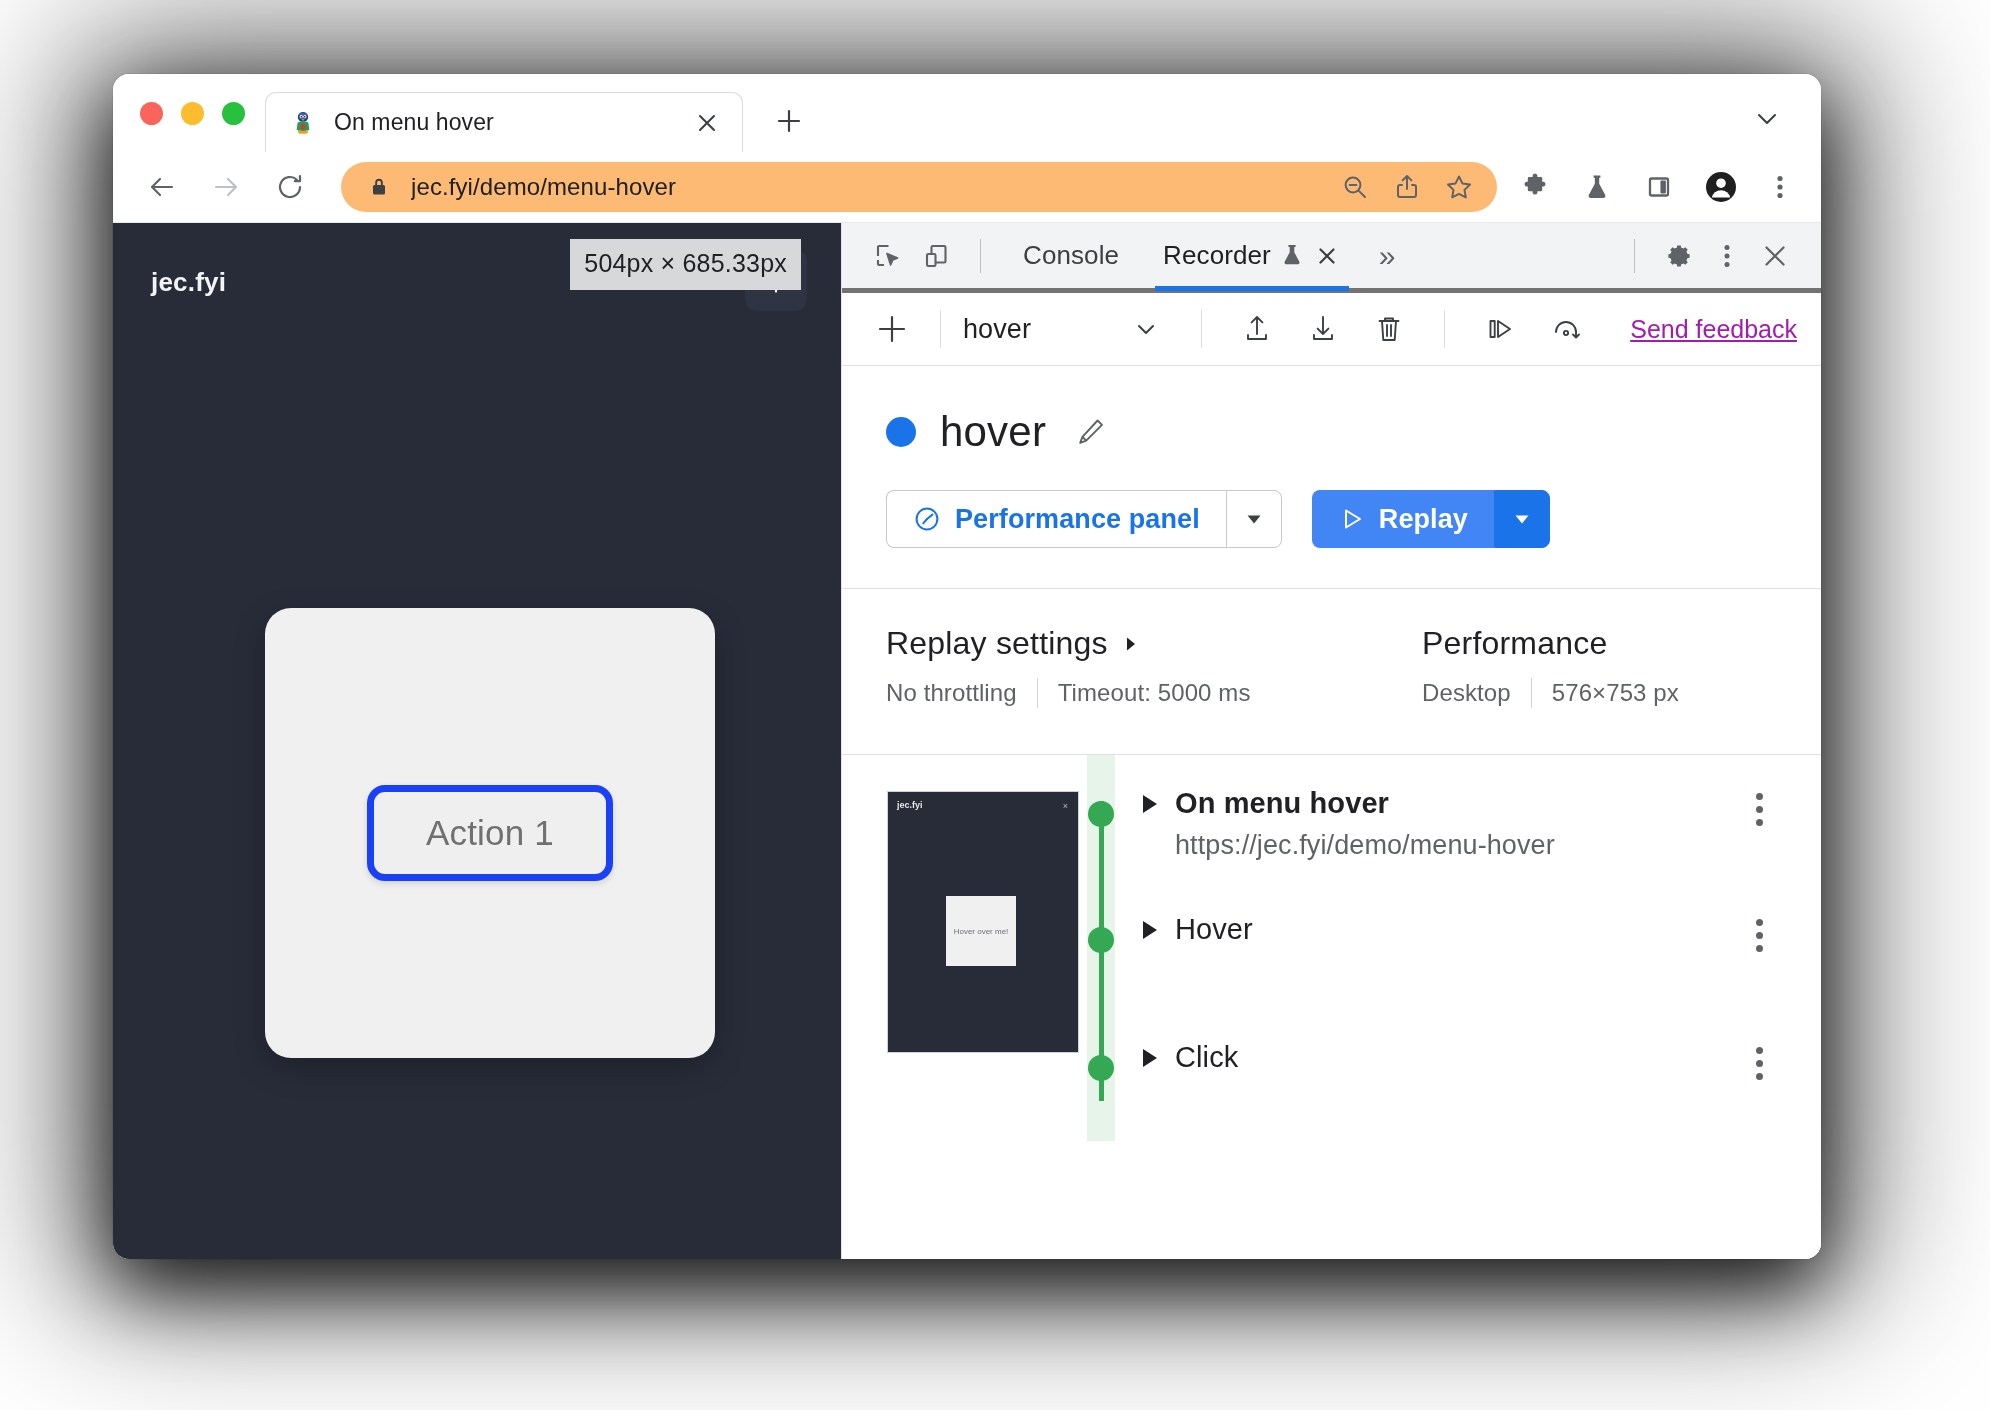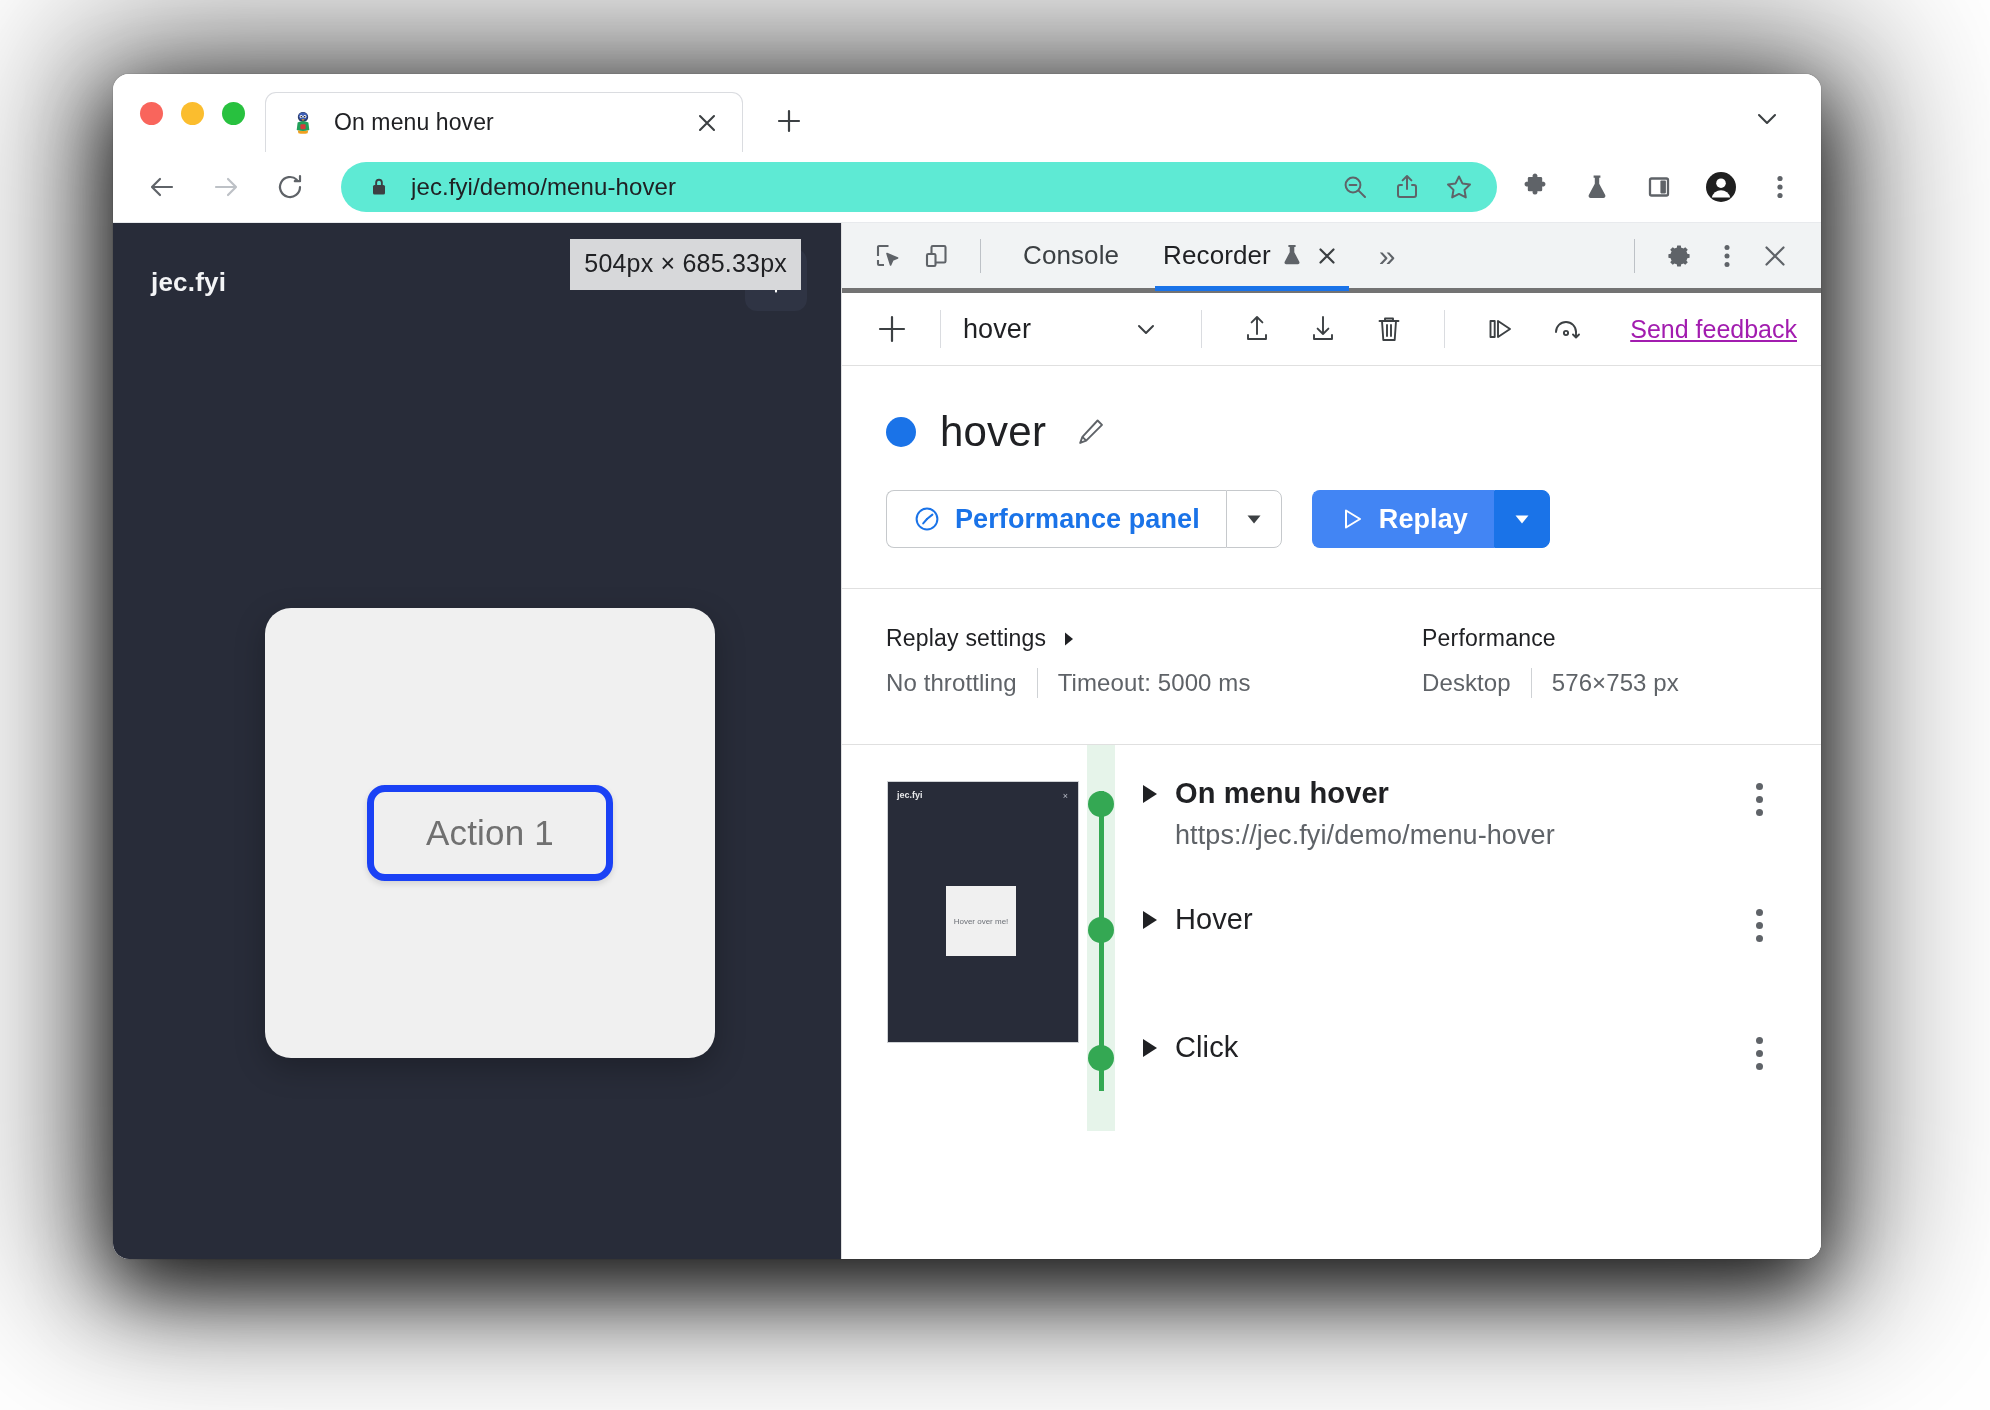--- a/index.html
+++ b/index.html
@@ -90,21 +90,21 @@
     border-bottom: 1px solid #e8eaed;
   }
   .navbtn {
     width: 54px; height: 54px; margin-right: 10px;
     display: flex; align-items: center; justify-content: center;
     color: #5f6368;
   }
   .navbtn.fwd { color: #bdc1c6; }
   .omnibox {
     flex: 1 1 auto; height: 50px;
-    background: #5eead4;
+    background: #fdba74;
     border-radius: 25px;
     display: flex; align-items: center;
     padding: 0 16px 0 26px;
     margin-left: 14px;
   }
   .lock { width: 24px; height: 24px; margin-right: 20px; flex:0 0 24px; color:#3c4043; }
   .omnibox-url {
     flex: 1 1 auto;
     font-size: 24px; color: #202124;
     letter-spacing: .1px;
@@ -296,21 +296,21 @@
   }
 
   .rec-divider { height:1px; background:#e0e0e0; margin-top: 40px; }
 
   .settings-row {
     display: flex; padding: 36px 0 0 44px;
   }
   .settings-col { width: 536px; flex: 0 0 536px; }
   .settings-col.env { width: auto; }
   .settings-head {
-    font-size: 23px; color:#202124; letter-spacing:.2px;
+    font-size: 32px; color:#202124; letter-spacing:.2px;
     display:flex; align-items:center; gap:14px;
   }
   .settings-sub {
     margin-top: 16px;
     display:flex; align-items:center;
     font-size: 24px; color:#5f6368; letter-spacing:.1px;
   }
   .settings-sub .pipe {
     width:1px; height:30px; background:#cfd2d5; margin:0 20px;
   }

